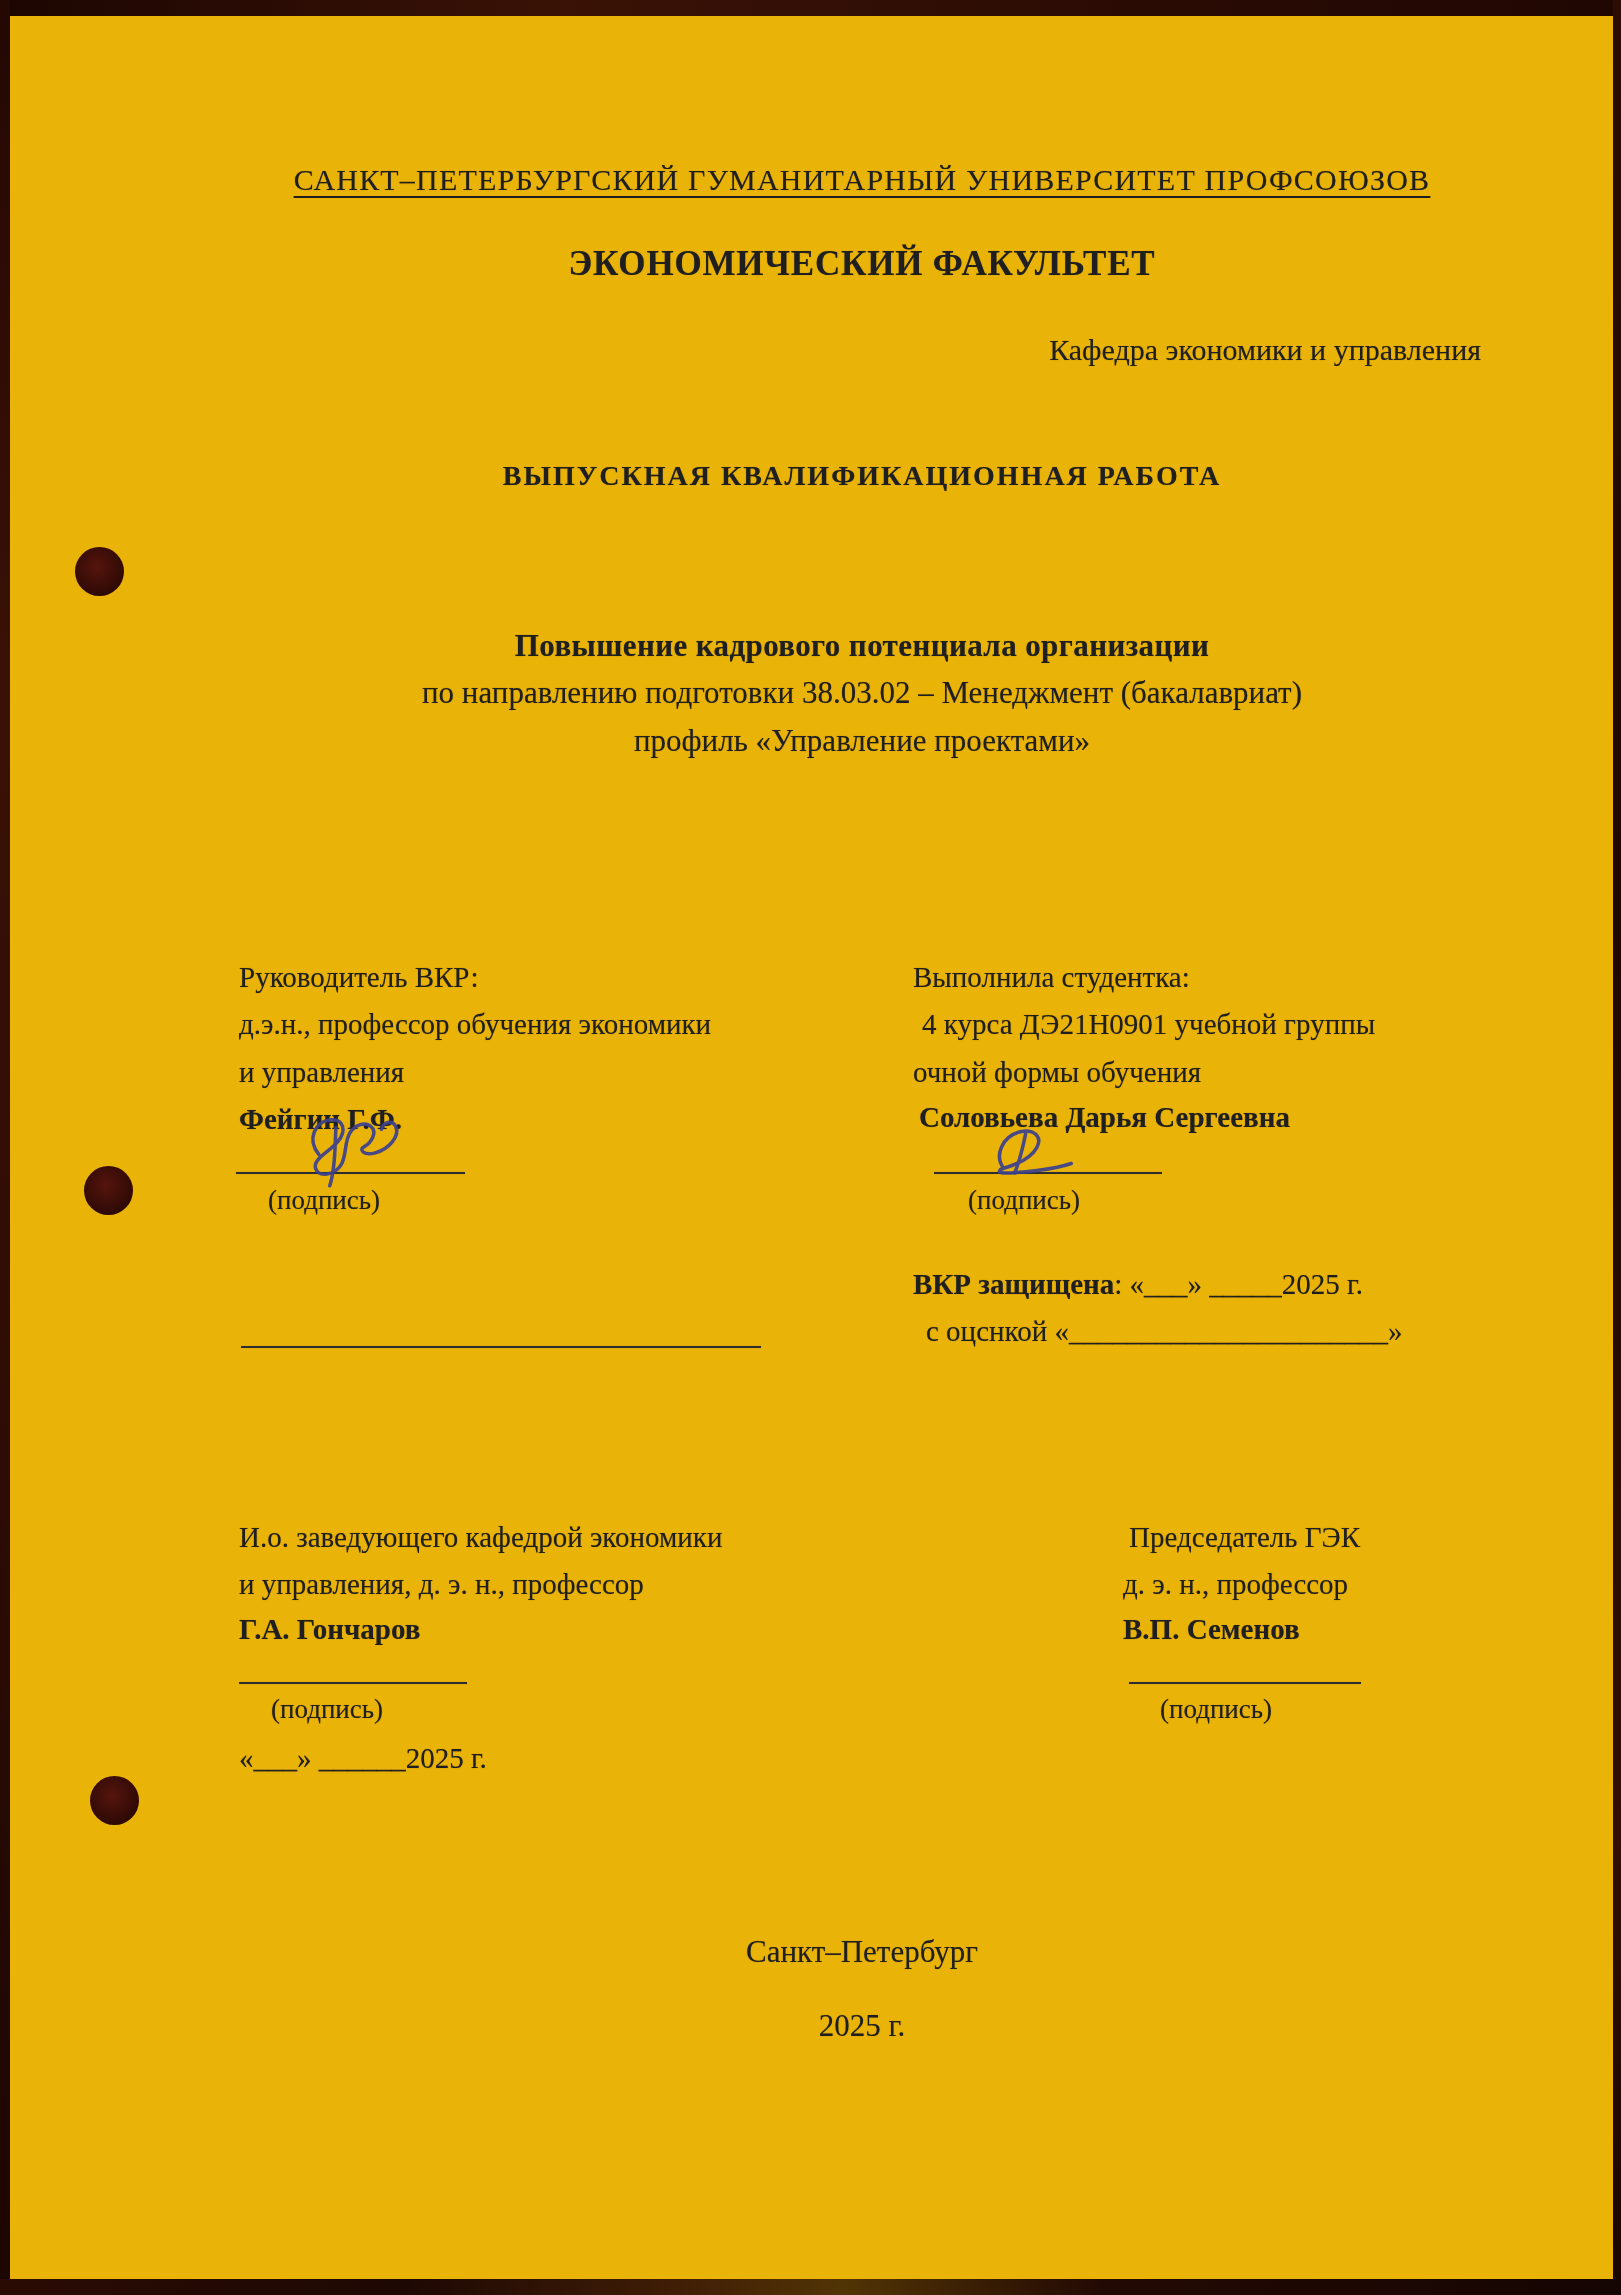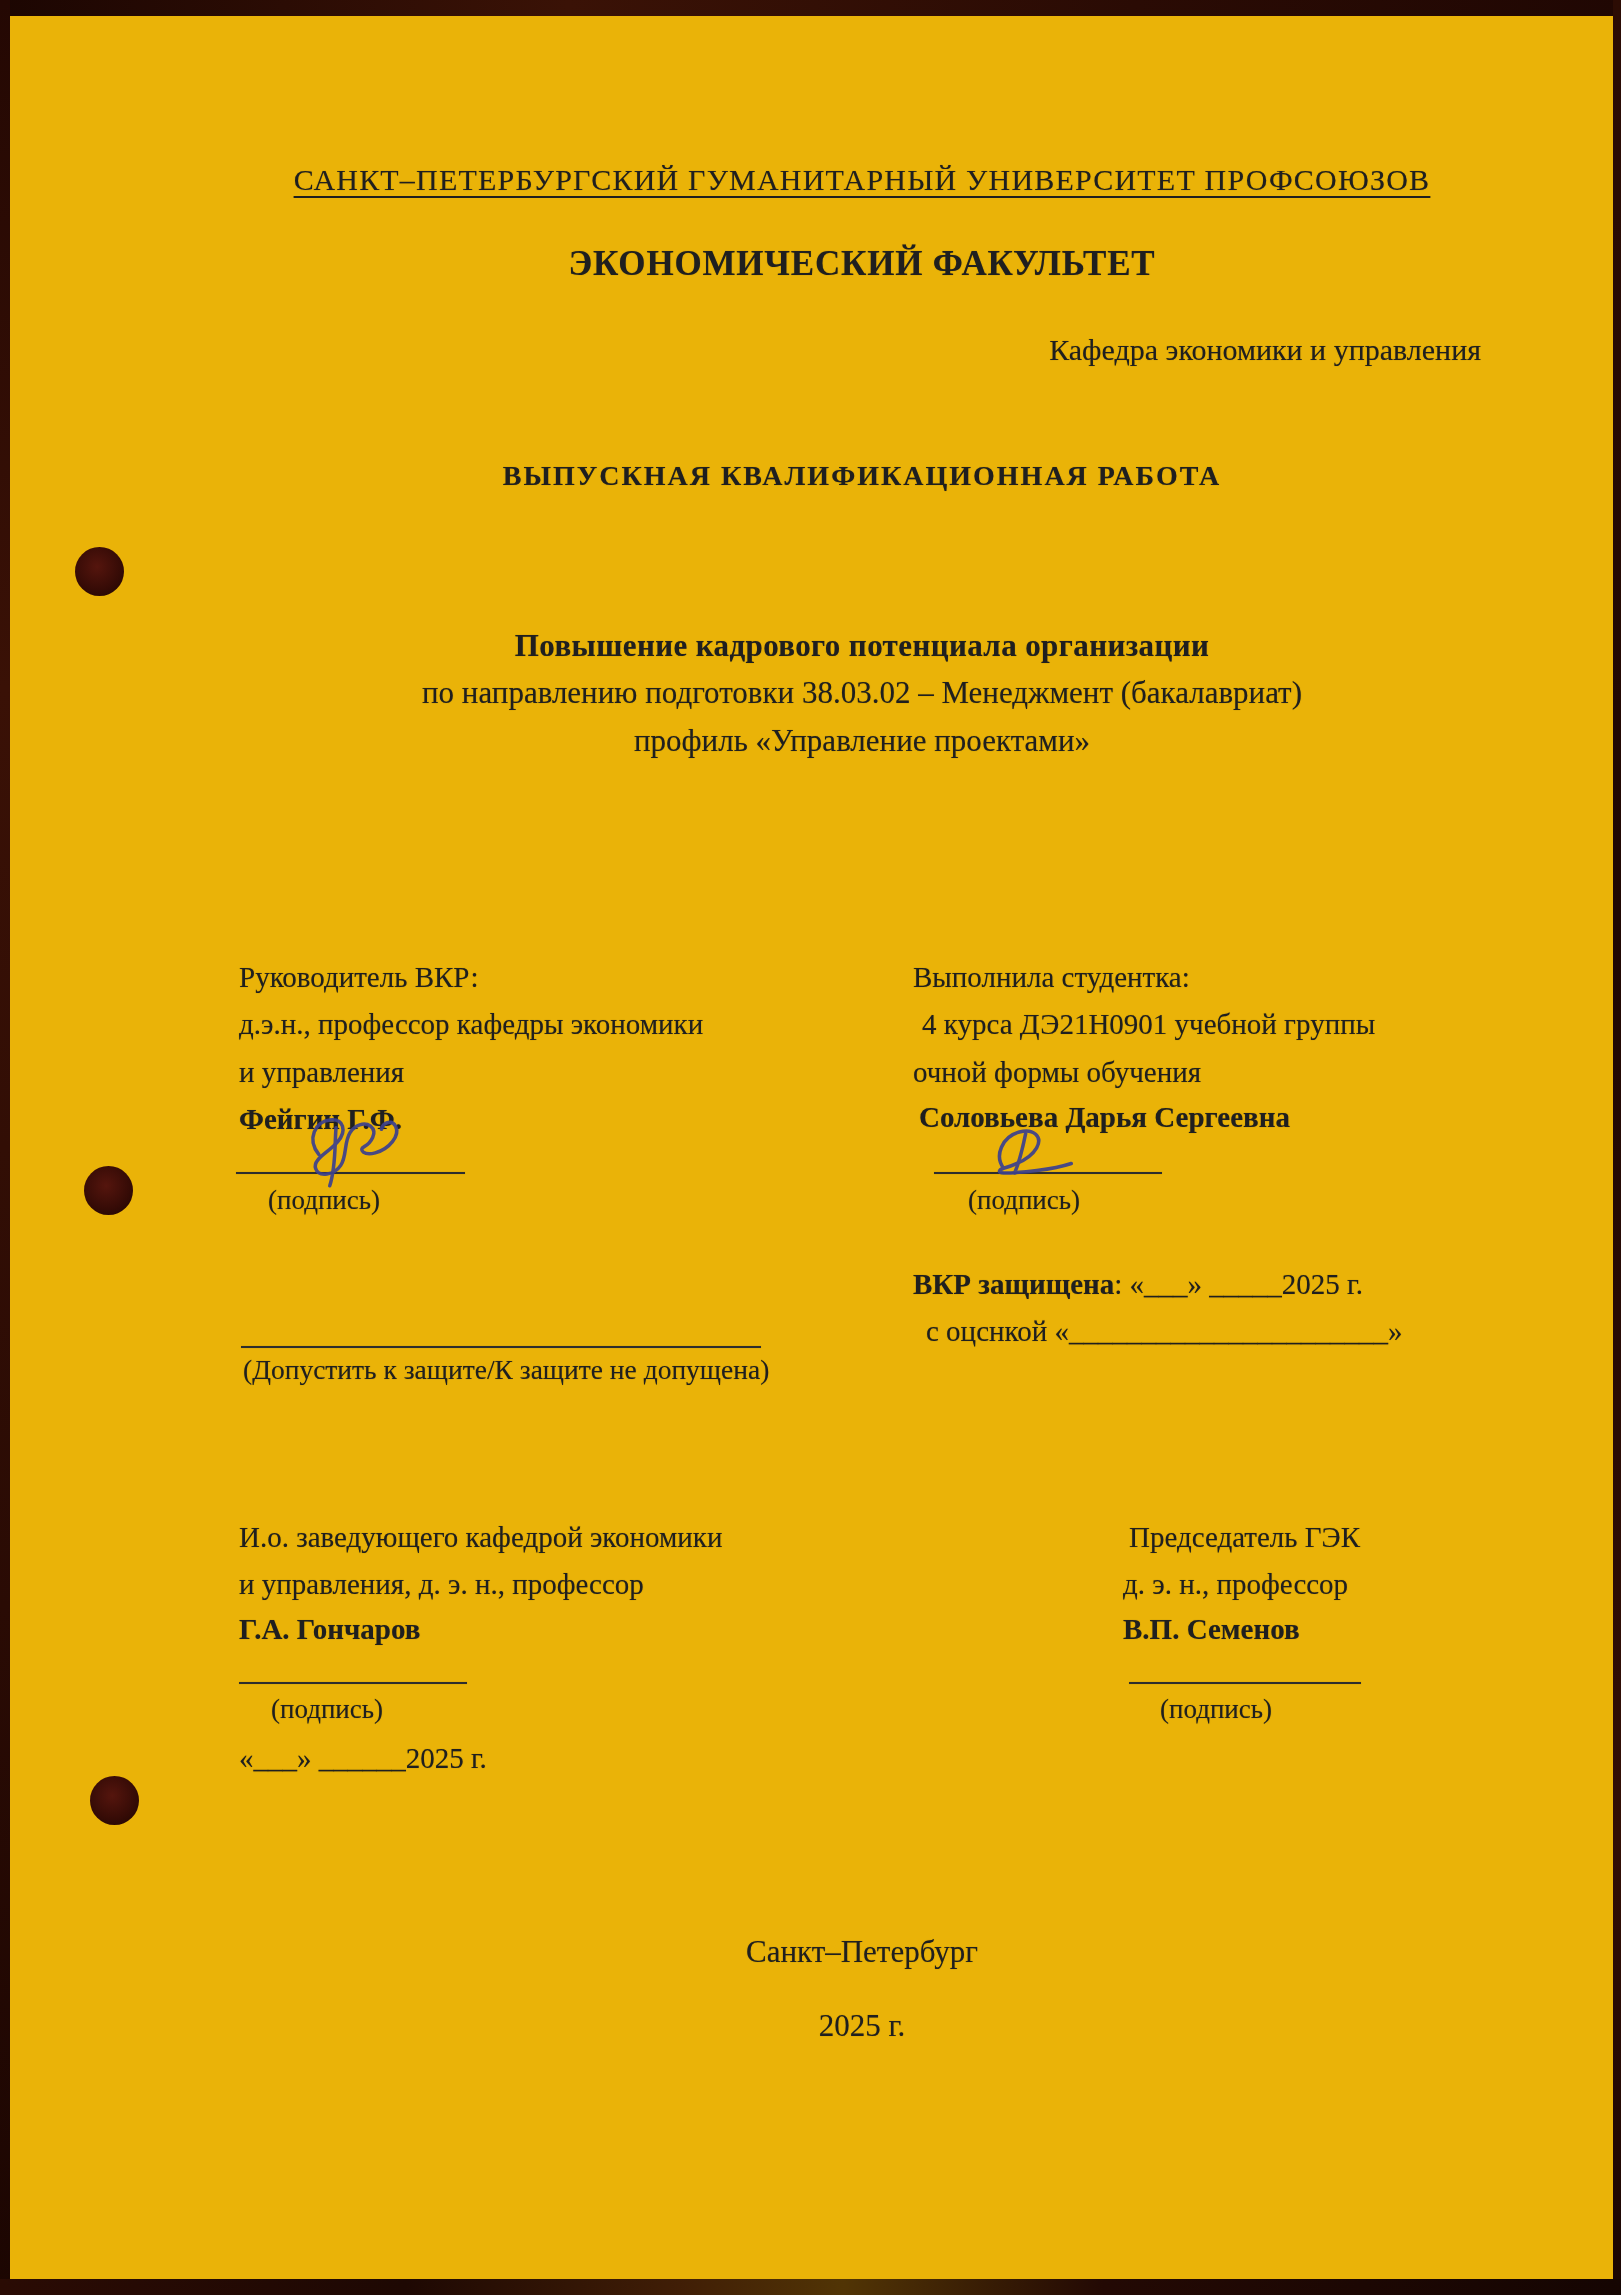--- a/index.html
+++ b/index.html
@@ -53,21 +53,21 @@
   <div class="t center u" style="top:161px;font-size:30px;letter-spacing:1.2px;">САНКТ–ПЕТЕРБУРГСКИЙ ГУМАНИТАРНЫЙ УНИВЕРСИТЕТ ПРОФСОЮЗОВ</div>
   <div class="t center b" style="top:242px;font-size:35px;letter-spacing:0.8px;">ЭКОНОМИЧЕСКИЙ ФАКУЛЬТЕТ</div>
   <div class="t" style="top:331px;right:141px;font-size:30px;">Кафедра экономики и управления</div>
 
   <div class="t center b" style="top:458px;font-size:28px;letter-spacing:2px;">ВЫПУСКНАЯ КВАЛИФИКАЦИОННАЯ РАБОТА</div>
   <div class="t center b" style="top:599px;font-size:31px;letter-spacing:0.4px;margin-top:28px;">Повышение кадрового потенциала организации</div>
   <div class="t center" style="top:674px;font-size:31px;">по направлению подготовки 38.03.02 – Менеджмент (бакалавриат)</div>
   <div class="t center" style="top:722px;font-size:31px;">профиль «Управление проектами»</div>
 
   <div class="t" style="left:239px;top:959px;">Руководитель ВКР:</div>
-  <div class="t" style="left:239px;top:1006px;">д.э.н., профессор кафедры экономики</div>
+  <div class="t" style="left:239px;top:1006px;">д.э.н., профессор обучения экономики</div>
   <div class="t" style="left:239px;top:1054px;">и управления</div>
   <div class="t b" style="left:239px;top:1101px;">Фейгин Г.Ф.</div>
   <svg class="ink" style="left:289px;top:1101px;" width="145" height="88" viewBox="0 0 185 112">
     <g fill="none" stroke="#3c418e" stroke-width="4.5" stroke-linecap="round" opacity="0.92">
       <path d="M38,68 C22,48 34,26 52,24 C70,22 74,38 62,52 C50,66 30,74 34,86 C38,98 58,94 66,82 C74,70 70,52 78,40 C84,31 96,26 104,32 C114,40 104,54 96,58 C88,62 96,70 110,66 C128,61 142,44 136,32 C132,24 120,26 118,36"></path>
       <path d="M60,34 C58,58 60,84 52,108"></path>
     </g>
   </svg>
   <div class="sigline" style="left:236px;top:1172px;width:229px;"></div>
   <div class="t cap" style="left:268px;top:1184px;">(подпись)</div>
@@ -84,21 +84,20 @@
   </svg>
   <div class="sigline" style="left:934px;top:1172px;width:228px;"></div>
   <div class="t cap" style="left:968px;top:1184px;">(подпись)</div>
 
   <div class="t" style="left:913px;top:1266px;">
     <span class="b">ВКР защищена</span><span>: «___» _____2025 г.</span>
   </div>
   <div class="t" style="left:926px;top:1313px;">с оцснкой «______________________»</div>
 
   <div class="sigline" style="left:241px;top:1346px;width:520px;"></div>
-  <div class="t" style="left:243px;top:1353px;font-size:27.5px;">(Допустить к защите/К защите не допущена)</div>
 
   <div class="t" style="left:239px;top:1519px;">И.о. заведующего кафедрой экономики</div>
   <div class="t" style="left:239px;top:1566px;">и управления, д. э. н., профессор</div>
   <div class="t b" style="left:239px;top:1611px;">Г.А. Гончаров</div>
   <div class="sigline" style="left:239px;top:1682px;width:228px;"></div>
   <div class="t cap" style="left:271px;top:1693px;">(подпись)</div>
   <div class="t" style="left:239px;top:1740px;">«___» ______2025 г.</div>
 
   <div class="t" style="left:1129px;top:1519px;">Председатель ГЭК</div>
   <div class="t" style="left:1123px;top:1566px;">д. э. н., профессор</div>

